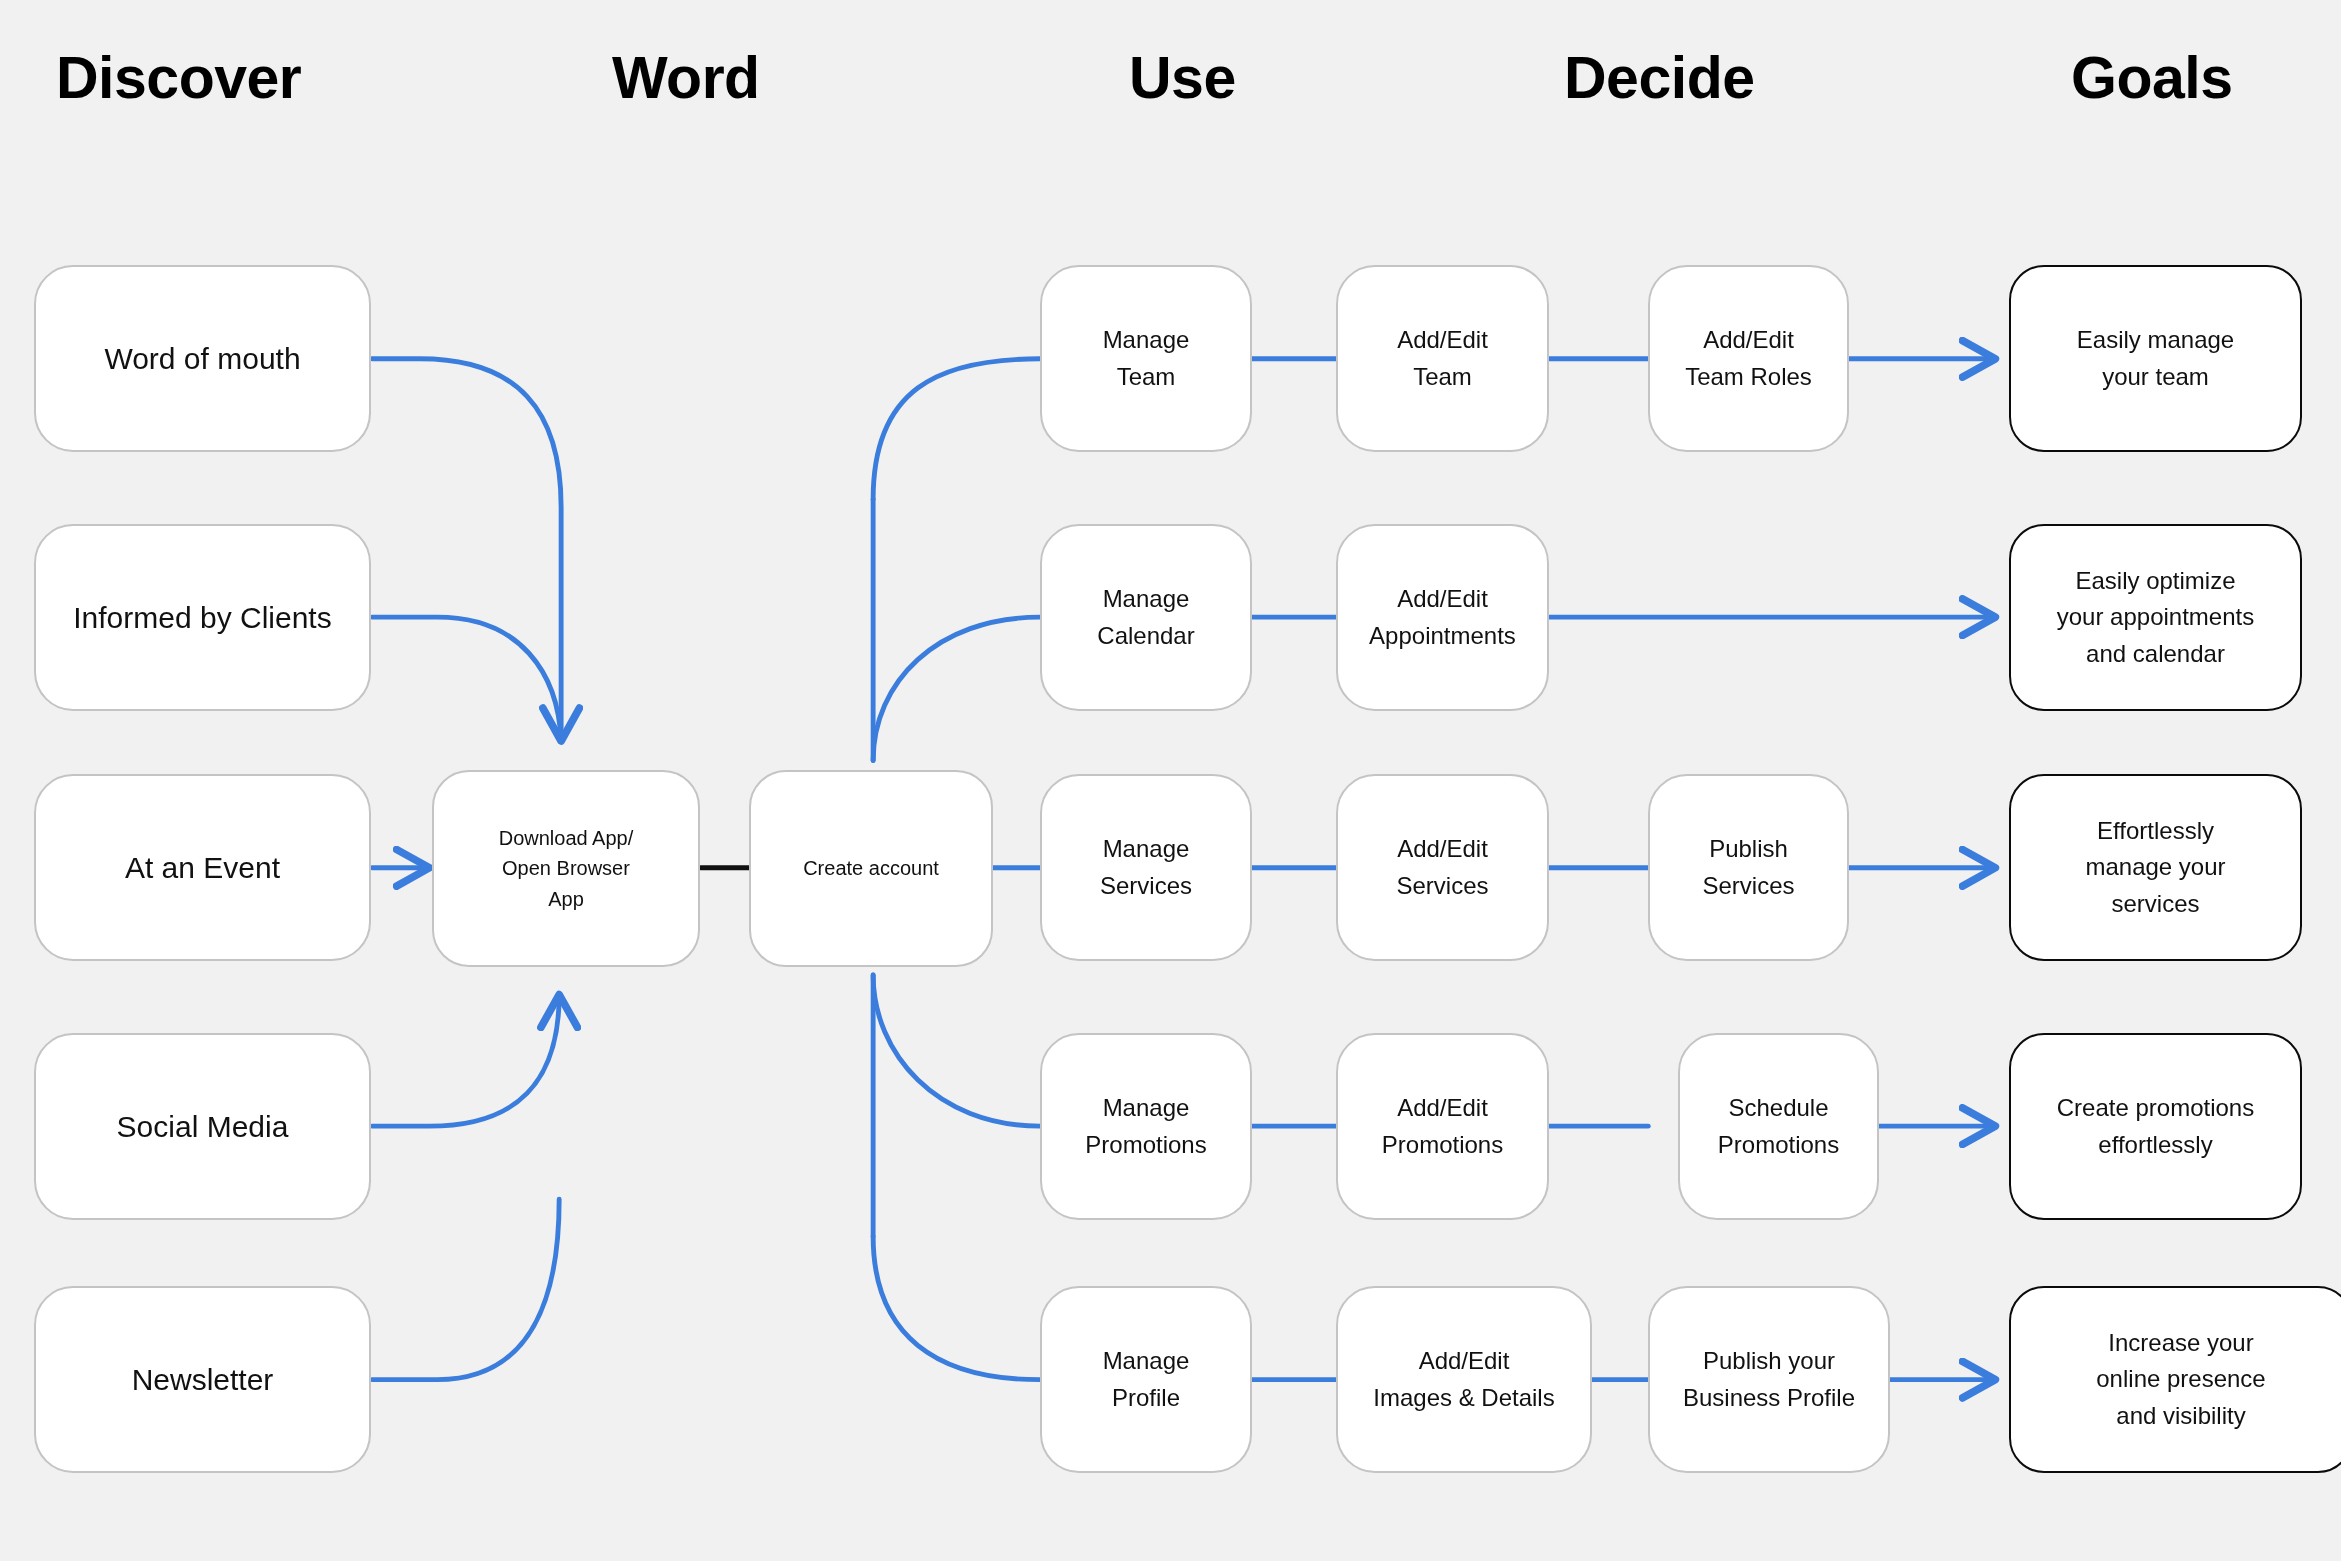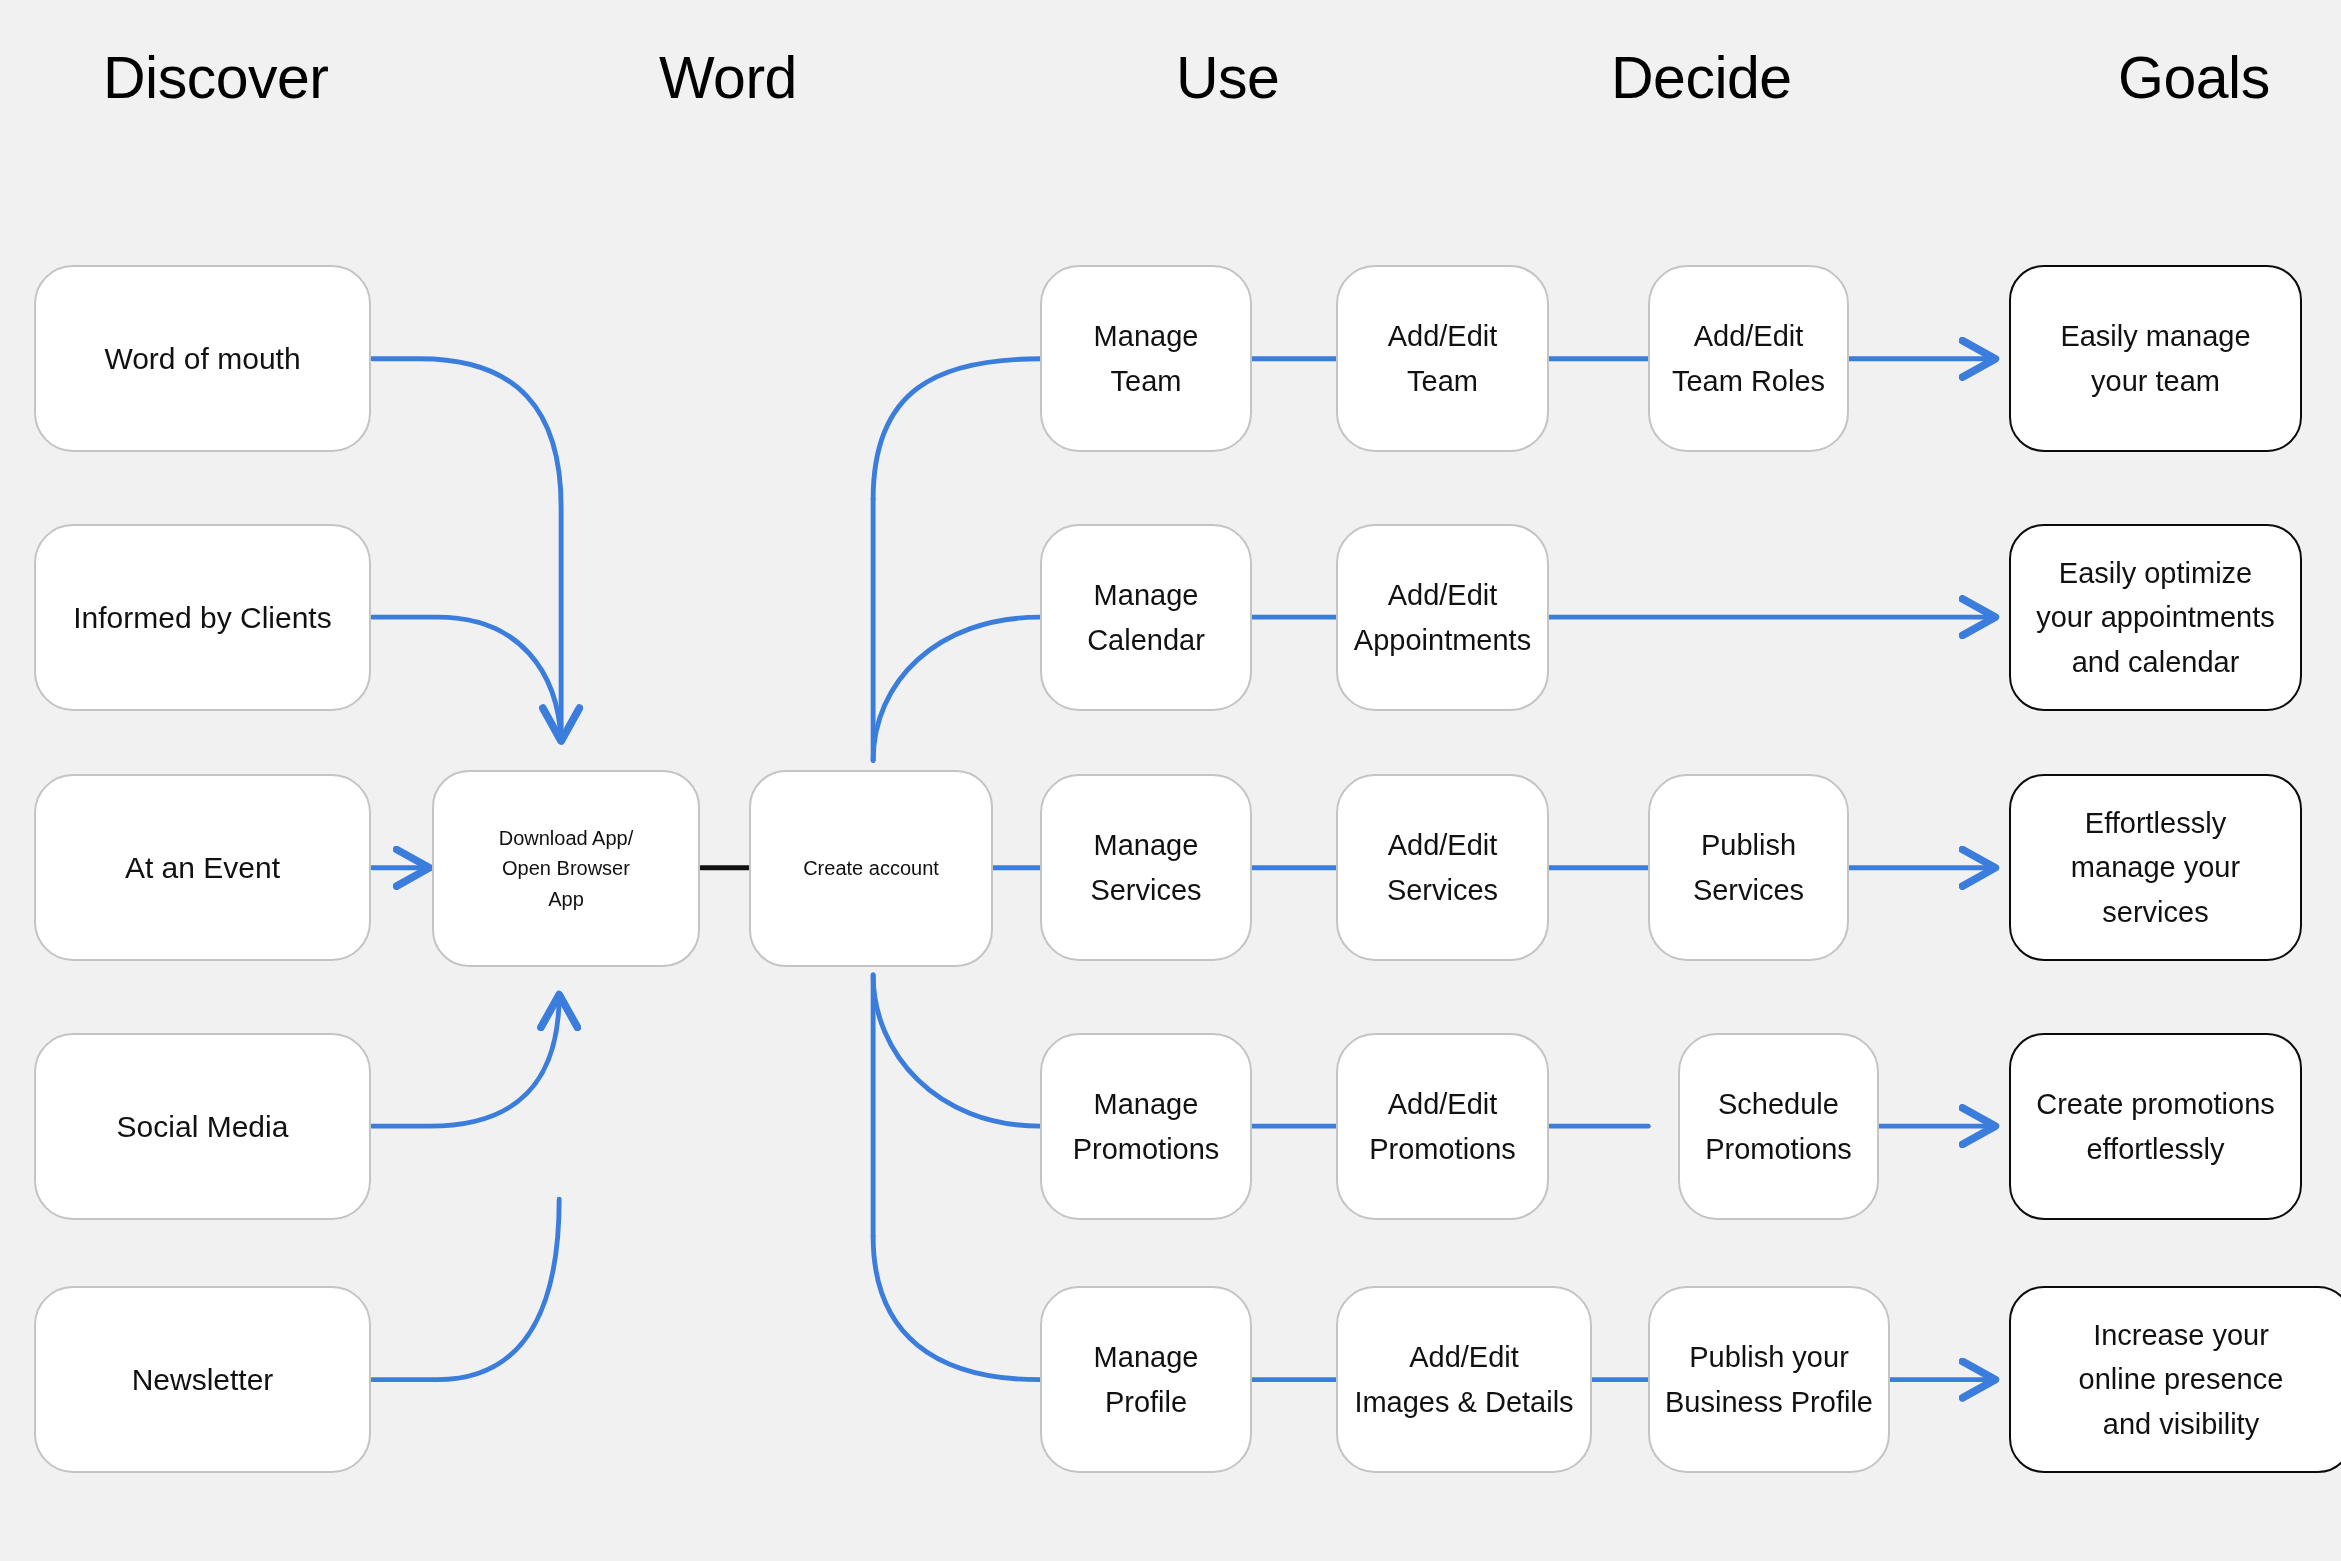--- a/index.html
+++ b/index.html
@@ -17,26 +17,25 @@
   }
   #stage {
     position: absolute;
     inset: 0;
     background: #f1f1f1;
   }
   
   .col-header {
     position: absolute;
     font-size: 59px;
-    font-weight: 400;
+    font-weight: 700;
     color: #000000;
     letter-spacing: -0.5px;
     white-space: nowrap;
     line-height: 1;
-    margin-left: 47px;
   }
   
   #wires {
     position: absolute;
     left: 0;
     top: 0;
     width: 2342px;
     height: 1561px;
     pointer-events: none;
   }
@@ -45,21 +44,21 @@
     position: absolute;
     box-sizing: border-box;
     background: #ffffff;
     border: 2px solid #c4c4c4;
     border-radius: 39px;
     display: flex;
     align-items: center;
     justify-content: center;
     text-align: center;
     color: #111111;
-    font-size: 29px;
+    font-size: 24px;
     line-height: 1.52;
     padding: 7.8px 13.7px;
     font-weight: 400;
   }
   .node.goal {
     border: 2.9px solid #0b0b0b;
     border-radius: 35px;
   }
   .node .txt {
     display: block;

